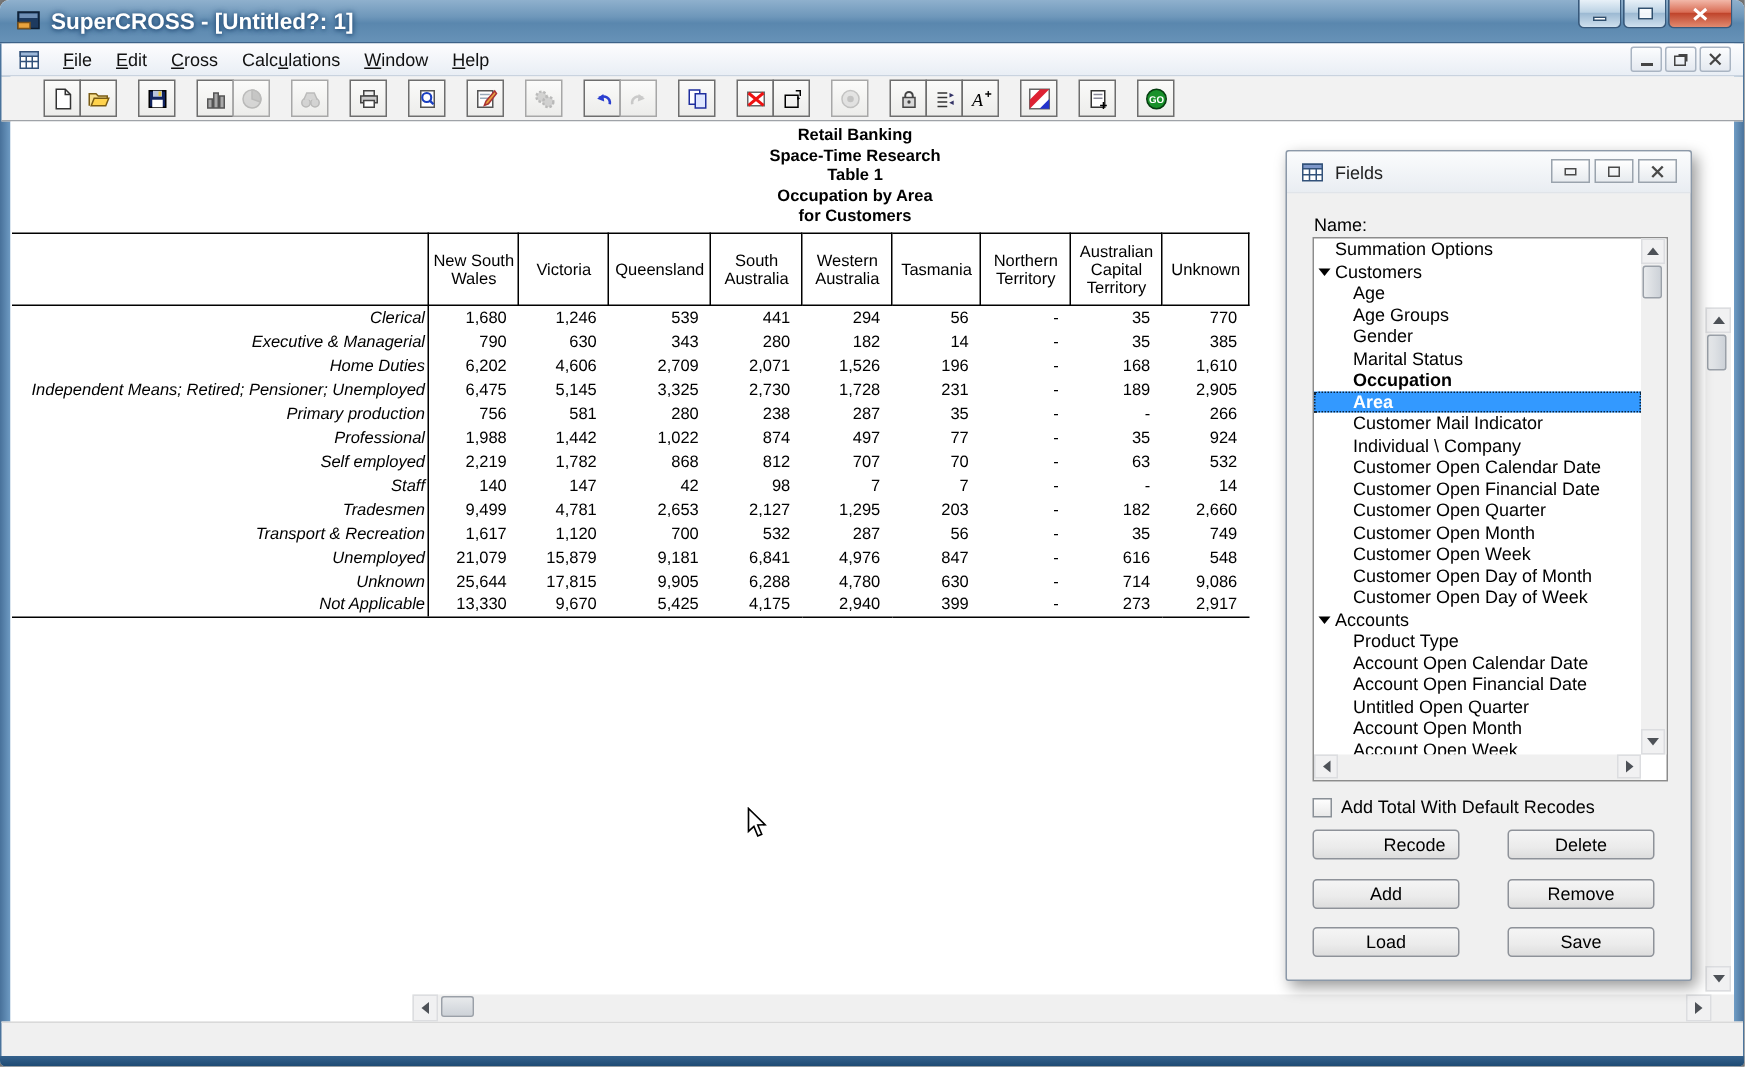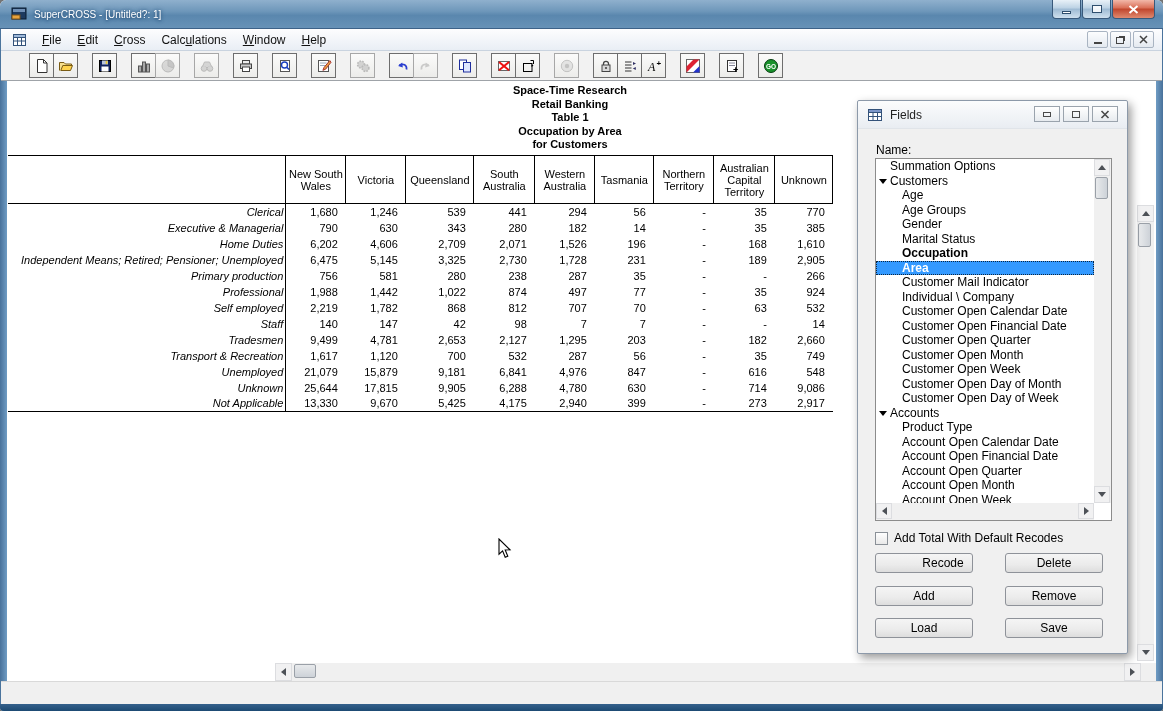--- a/index.html
+++ b/index.html
@@ -10,21 +10,21 @@
   
   .titlebar { position:absolute; left:0; top:0; width:1163px; height:29px;
     background:linear-gradient(#8fb0cd 0%, #6e97ba 40%, #5a87ae 55%, #6792b7 100%);
     border-bottom:1px solid #3d6288; display:flex; align-items:center; }
   .frame-l,.frame-r { position:absolute; top:29px; bottom:0; width:7px;
     background:linear-gradient(90deg,#3d6avoid,#000); background:#557fa; }
   .frame-l { left:0;  background:linear-gradient(90deg,#48719a,#6f9cc4); }
   .frame-r { right:0; background:linear-gradient(270deg,#48719a,#6f9cc4); }
   .frame-b { position:absolute; left:0; bottom:0; height:7px; width:1163px;
     background:linear-gradient(#35618c,#1d4a73); }
-  .title-text { color:#fff; font-size:10px; margin-left:6px; text-shadow:0 1px 3px #27507a,0 0 4px #27507a; }
+  .title-text { color:#fff; font-size:15px; margin-left:6px; text-shadow:0 1px 3px #27507a,0 0 4px #27507a;font-weight:bold; }
   .app-icon { width:18px; height:16px; margin-left:10px; }
   .cap-btns { position:absolute; right:8px; top:0; display:flex; }
   .cap-btn { width:29px; height:19px; border:1px solid #38597b; border-top:none; display:flex;
     align-items:center; justify-content:center;
     background:linear-gradient(#e8f1f8,#bcd2e4 45%,#9dbad3 50%,#cfe0ee); border-radius:0 0 4px 4px; margin-left:1px; }
   .cap-btn.close { background:linear-gradient(#f2b8a9,#d96d55 45%,#c0452c 50%,#e08a70); width:43px; }
   .g-min { width:9px; height:3px; background:#fff; border:1px solid #2f4f6e; margin-top:6px; }
   .g-max { width:10px; height:8px; border:1px solid #2f4f6e; background:rgba(255,255,255,.85); }
 
   
@@ -355,22 +355,22 @@
           <svg viewBox="0 0 16 16">
             <circle cx="8" cy="8" r="6.5" fill="#18912a" stroke="#063d10"></circle>
             <text x="8" y="10.5" font-size="6.5" font-weight="bold" fill="#fff" text-anchor="middle" font-family="Liberation Sans, sans-serif">GO</text>
           </svg>
         </div>
       </div>
     </div>
 
   <div class="client">
     <div class="report-titles" id="report-titles">
+        <div>Retail Banking</div>
         <div>Space-Time Research</div>
-        <div>Retail Banking</div>
         <div>Table 1</div>
         <div>Occupation by Area</div>
         <div>for Customers</div>
       </div>
     <table class="crosstab" id="crosstab">
         <colgroup>
           <col style="width: 267px;">
           <col style="width: 60px;">
           <col style="width: 60px;">
           <col style="width: 68px;">
@@ -666,21 +666,21 @@
           <div class="fl-row lv1">
             <span class="lbl">Product Type</span>
           </div>
           <div class="fl-row lv1">
             <span class="lbl">Account Open Calendar Date</span>
           </div>
           <div class="fl-row lv1">
             <span class="lbl">Account Open Financial Date</span>
           </div>
           <div class="fl-row lv1">
-            <span class="lbl">Account Open Quarter</span>
+            <span class="lbl">Untitled Open Quarter</span>
           </div>
           <div class="fl-row lv1">
             <span class="lbl">Account Open Month</span>
           </div>
           <div class="fl-row lv1">
             <span class="lbl">Account Open Week</span>
           </div>
         </div>
       <div class="fl-vsb">
         <div class="sb-btn" style="left:0;top:0;width:16px;">

